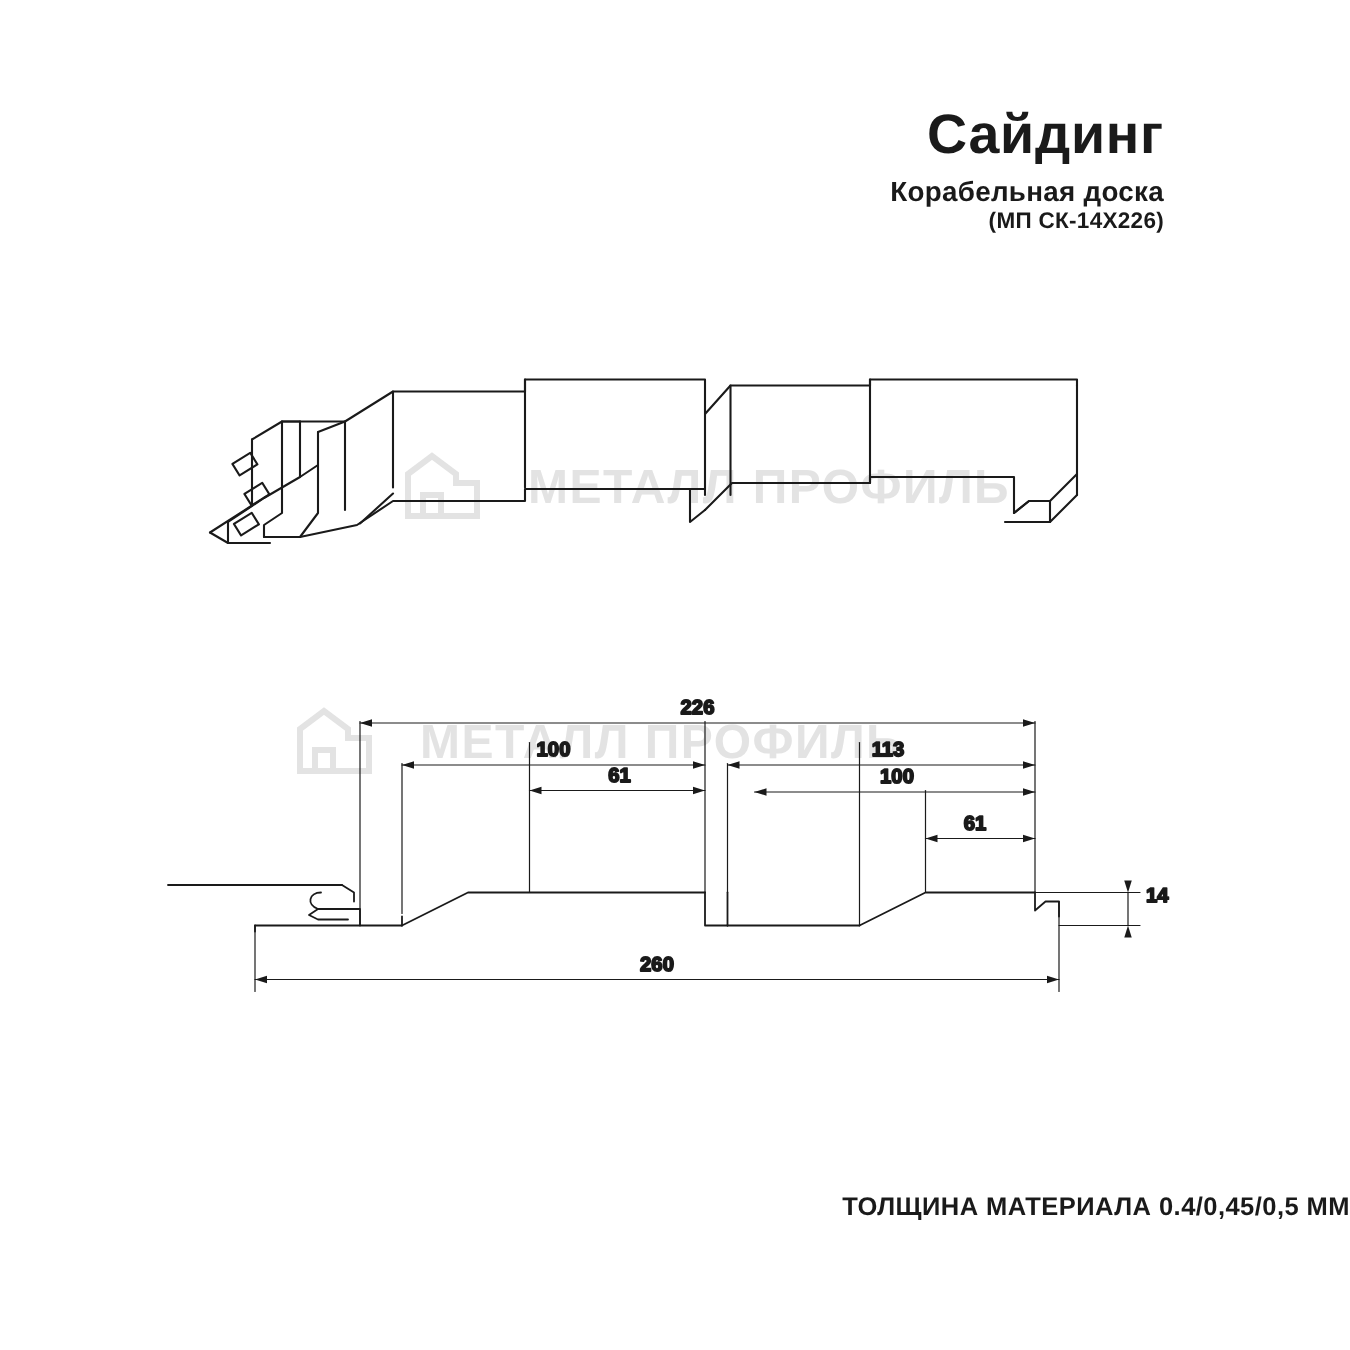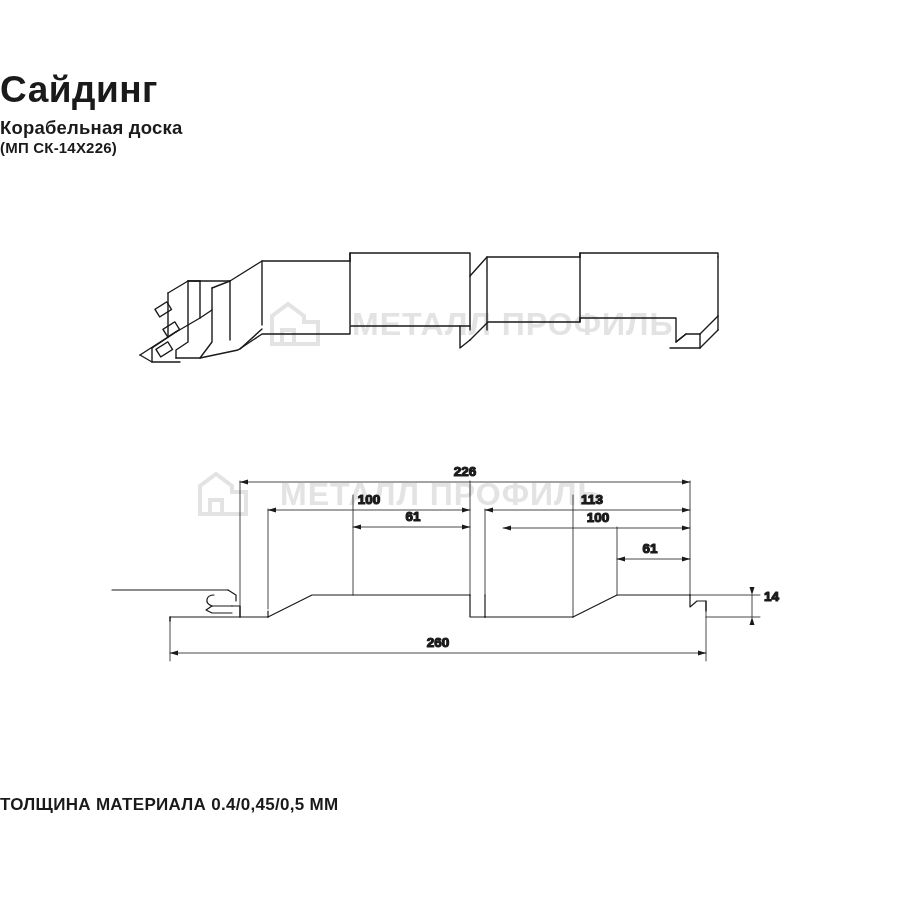--- a/index.html
+++ b/index.html
@@ -20,21 +20,21 @@
     width: 900px;
     height: 900px;
   }
 
   
   .header {
     position: absolute;
     top: 70px;
     left: 0;
     width: 776px;
-    text-align: left;
+    text-align: right;
   }
   .title {
     font-size: 37px;
     font-weight: bold;
     letter-spacing: 0.5px;
     line-height: 1.1;
     margin: 0;
   }
   .subtitle {
     font-size: 18.5px;
@@ -79,21 +79,21 @@
   }
   .iso { left: 0; top: 230px; }
   .profile { left: 0; top: 449px; font-weight: bold; }
 
   
   .footer {
     position: absolute;
     top: 795px;
     left: 0;
     width: 900px;
-    text-align: left;
+    text-align: right;
     font-size: 17px;
     font-weight: bold;
     letter-spacing: 0.3px;
   }
 
   svg text {
     font-family: "Liberation Sans", sans-serif;
     fill: #1a1a1a;
   }
 </style>

